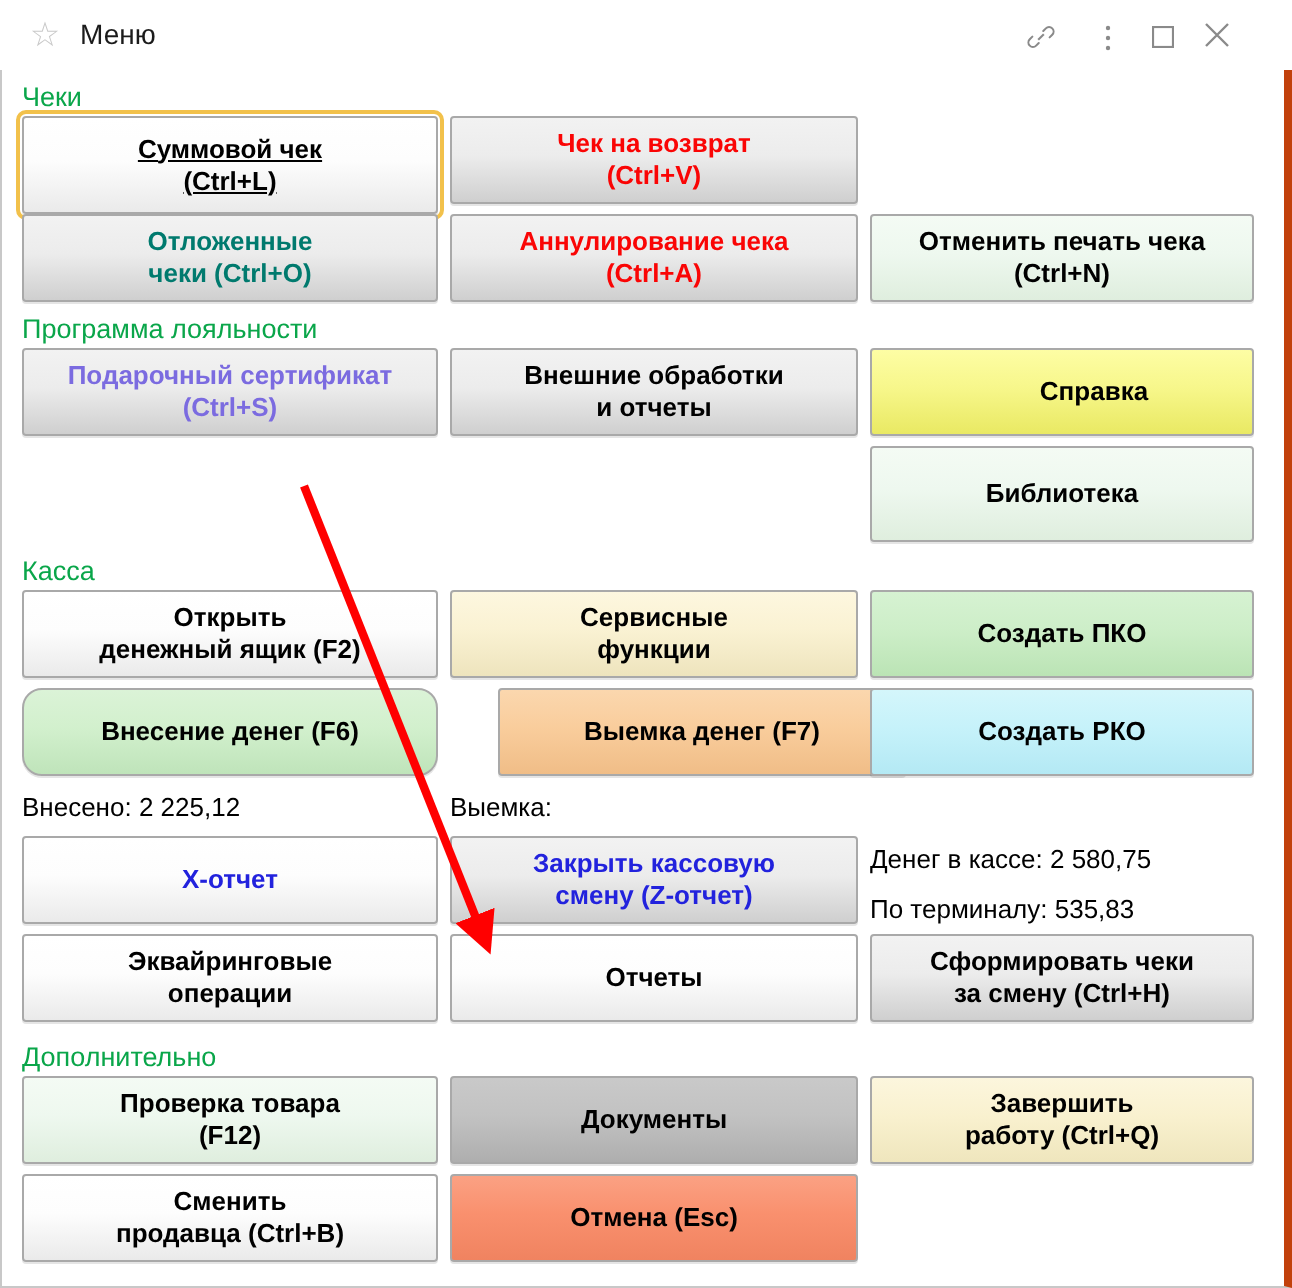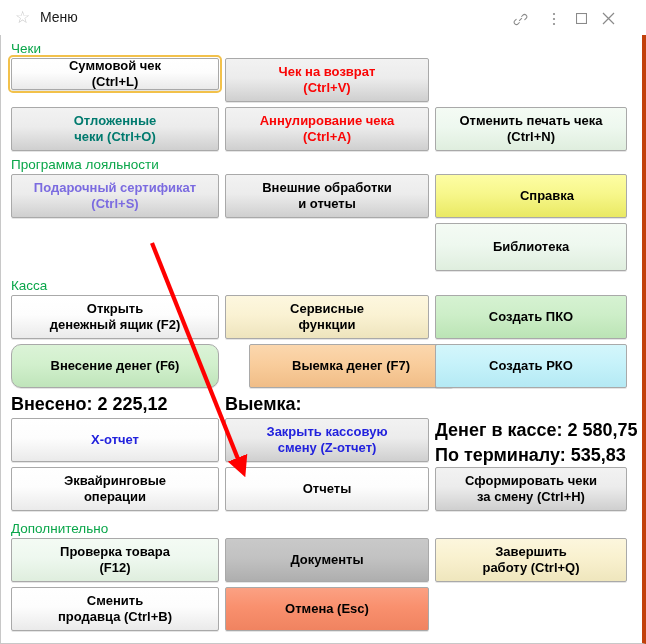--- a/index.html
+++ b/index.html
@@ -79,22 +79,22 @@
   .group-label {
     position: absolute;
     font-size: 13.5px;
     color: #0aa64a;
     white-space: nowrap;
     line-height: 16px;
   }
 
   .info-text {
     position: absolute;
-    font-size: 18px;
-    font-weight: bold;
+    font-size: 13px;
+    font-weight: normal;
     color: #000000;
     white-space: nowrap;
     line-height: 16px;
   }
 
   
   .btn {
     position: absolute;
     box-sizing: border-box;
     border: 1px solid #a9a9a9;
@@ -183,21 +183,21 @@
       <svg width="13" height="13" viewBox="0 0 13 13" style="vertical-align:middle">
         <path d="M1 1 L12 12 M12 1 L1 12" stroke="#8a8a8a" stroke-width="1.2" fill="none"></path>
       </svg>
     </div>
   </div>
 
   <div id="content">
 
     <div class="group-label" style="left:10px; top:6px;">Чеки</div>
 
-    <div class="btn face-default focused" style="left:10px; top:23px; width:208px; height:32px;">
+    <div class="btn face-default focused" style="left:10px; top:23px; width:208px; height:49px;text-decoration:underline;">
       <div>
         <span class="t-black">Суммовой чек</span>
         <span class="t-black">(Ctrl+L)</span>
       </div>
     </div>
 
     <div class="btn face-gray" style="left:224px; top:23px; width:204px; height:44px;">
       <div>
         <span class="t-red">Чек на возврат</span>
         <span class="t-red">(Ctrl+V)</span>

